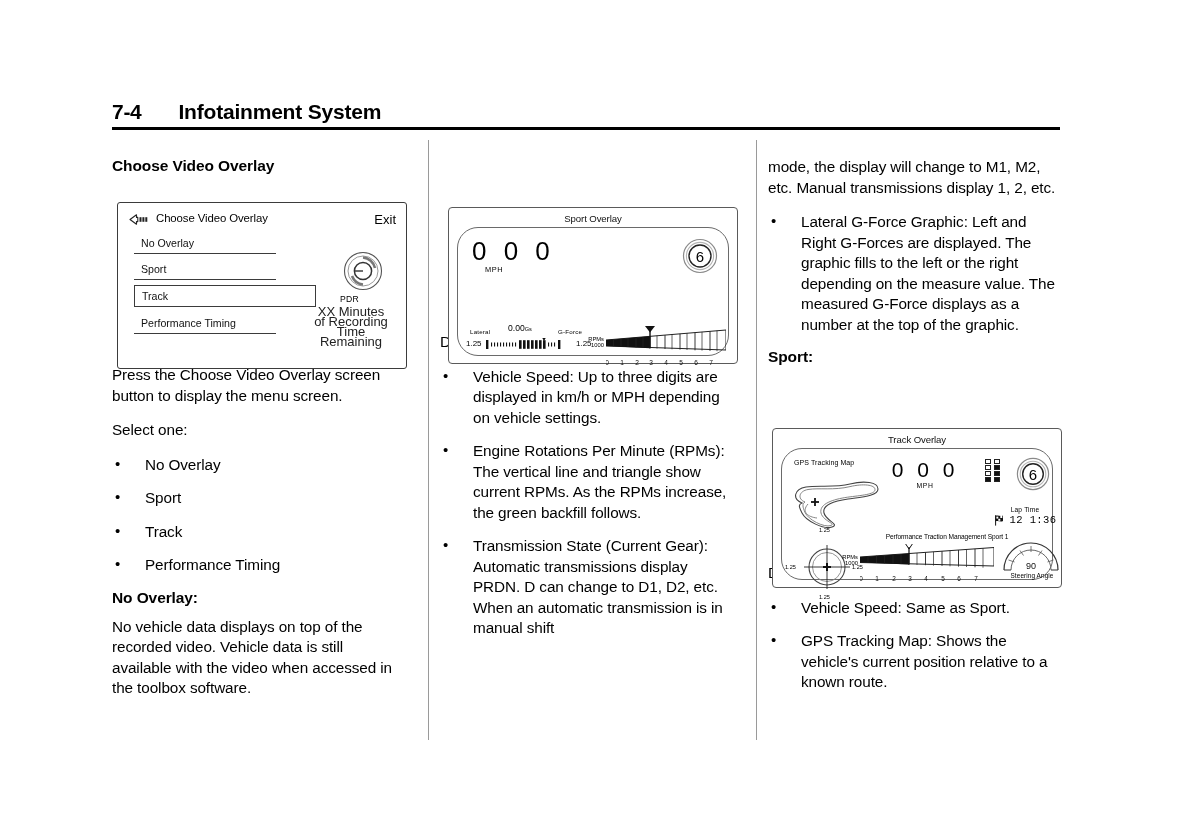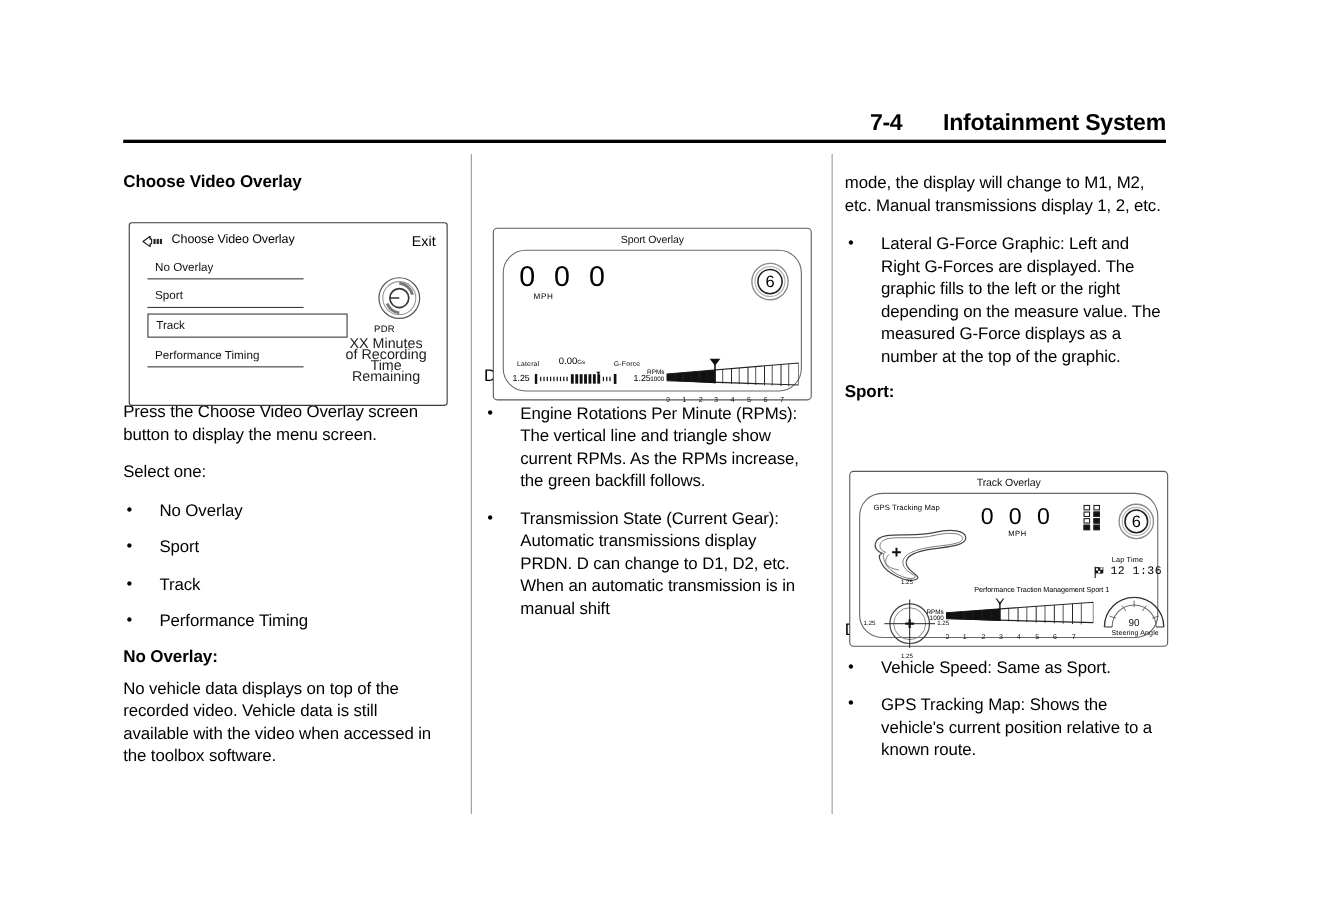--- a/index.html
+++ b/index.html
@@ -5,21 +5,21 @@
   html,body{margin:0;padding:0;}
   body{
     width:1200px;height:840px;background:#ffffff;
     font-family:"Liberation Sans", sans-serif;
     color:#000;overflow:hidden;
   }
   .page{position:relative;width:1200px;height:840px;}
 
   
   .header{position:absolute;left:112px;top:100px;width:948px;}
-  .header-row{display:flex;align-items:baseline;justify-content:flex-end;}
+  .header-row{display:flex;align-items:baseline;}
   .page-num{font-size:21px;font-weight:bold;letter-spacing:-.3px;}
   .chapter-title{font-size:21px;font-weight:bold;margin-left:37px;letter-spacing:-.2px;}
   .header-rule{margin-top:3px;border-top:3px solid #000;width:948px;}
 
   
   .col{position:absolute;top:157px;width:292px;}
   .col-1{left:112px;}
   .col-2{left:440px;}
   .col-3{left:768px;}
 
@@ -179,20 +179,21 @@
       <div class="f1-pdr-label">PDR</div>
     </div>
 
     <div class="f1-rec">XX Minutes of Recording Time Remaining</div>
   </div>
 
   <div class="col col-2">
     <div style="height:175px"></div>
     <p class="body">Displays these vehicle metrics:</p>
     <ul class="bullets">
+      <li>Vehicle Speed: Up to three digits are displayed in km/h or MPH depending on vehicle settings.</li>
       <li>Engine Rotations Per Minute (RPMs): The vertical line and triangle show current RPMs. As the RPMs increase, the green backfill follows.</li>
       <li>Transmission State (Current Gear): Automatic transmissions display PRDN. D can change to D1, D2, etc. When an automatic transmission is in manual shift</li>
     </ul>
   </div>
 
   <div class="fig-shell" style="left:448px;top:207px;width:288px;height:155px;">
     <div class="fig-cap">Sport Overlay</div>
     <div class="fig-inner">
 
       <div class="sp-speed">

